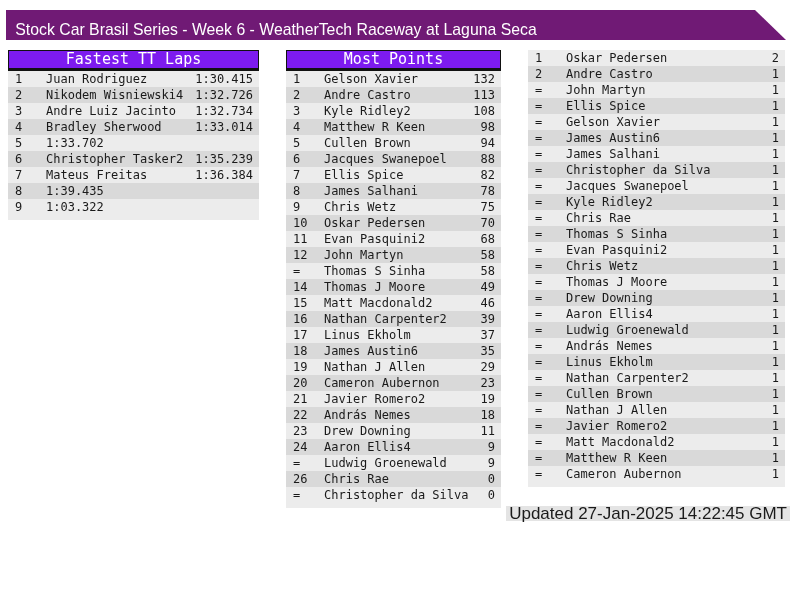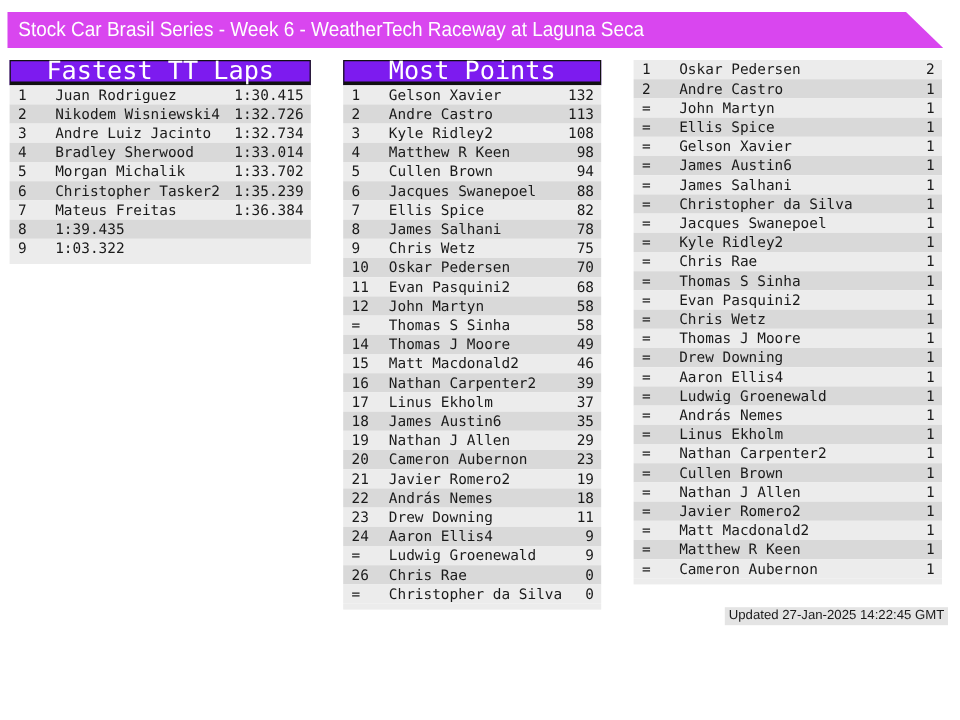--- a/index.html
+++ b/index.html
@@ -4,57 +4,57 @@
 <style>
   html, body { margin: 0; padding: 0; background: #ffffff; }
   body {
     width: 800px; height: 600px; position: relative; overflow: hidden;
     font-family: "DejaVu Sans Mono", monospace;
   }
 
   
   .title-bar {
     position: absolute; left: 6px; top: 10px; width: 780px; height: 30px;
-    background: #d946ef;
+    background: #701a75;
     clip-path: polygon(0 0, calc(100% - 31px) 0, 100% 100%, 0 100%);
-    display: flex; align-items: center;
+    display: flex; align-items: flex-end;
   }
   .title-bar span {
     color: #ffffff; font-family: "Liberation Sans", sans-serif;
     font-size: 17px; padding-left: 10px; white-space: nowrap;
     transform: scaleX(0.93); transform-origin: left center;
   }
 
   
   .panel { position: absolute; top: 50px; }
   .panel-1 { left: 8px;   width: 251px; }
   .panel-2 { left: 286px; width: 215px; border-radius: 27px; }
   .panel-3 { left: 528px; width: 257px; }
 
   .panel-header {
     background: #7d1bef; color: #ffffff; text-align: center;
-    font-size: 21px; line-height: 17px; height: 17px;
+    font-size: 15px; line-height: 17px; height: 17px;
     border: 1px solid #111111; border-bottom: 3px solid #111111;
   }
 
   .panel-body .row { display: flex; height: 16px; line-height: 16px; font-size: 12px; color: #1a1a1a; }
   .panel-body .row.light { background: #ececec; }
   .panel-body .row.dark  { background: #d9d9d9; }
   .panel-body::after { content: ""; display: block; height: 5px; background: #ececec; }
 
   .cell { white-space: nowrap; overflow: hidden; }
   .cell.rank  { width: 38px; padding-left: 7px; box-sizing: border-box; }
   .cell.name  { flex: 1; }
   .cell.value { text-align: right; padding-right: 6px; }
 
   
   .updated {
     position: absolute; top: 506px; right: 10px;
     background: #e4e4e4; color: #1a1a1a;
-    font-family: "Liberation Sans", sans-serif; font-size: 11px;
+    font-family: "Liberation Sans", sans-serif; font-size: 17px;
     line-height: 15px; padding: 0 3px; white-space: nowrap;
   }
 </style>
 </head>
 <body>
 
 <div class="title-bar">
   <span>Stock Car Brasil Series - Week 6 - WeatherTech Raceway at Laguna Seca</span>
 </div>
 
@@ -76,21 +76,20 @@
         <div class="cell name">Andre Luiz Jacinto</div>
         <div class="cell value">1:32.734</div>
       </div>
       <div class="row dark">
         <div class="cell rank">4</div>
         <div class="cell name">Bradley Sherwood</div>
         <div class="cell value">1:33.014</div>
       </div>
       <div class="row light">
         <div class="cell rank">5</div>
-        <div class="cell name">Morgan Michalik</div>
         <div class="cell value">1:33.702</div>
       </div>
       <div class="row dark">
         <div class="cell rank">6</div>
         <div class="cell name">Christopher Tasker2</div>
         <div class="cell value">1:35.239</div>
       </div>
       <div class="row light">
         <div class="cell rank">7</div>
         <div class="cell name">Mateus Freitas</div>

